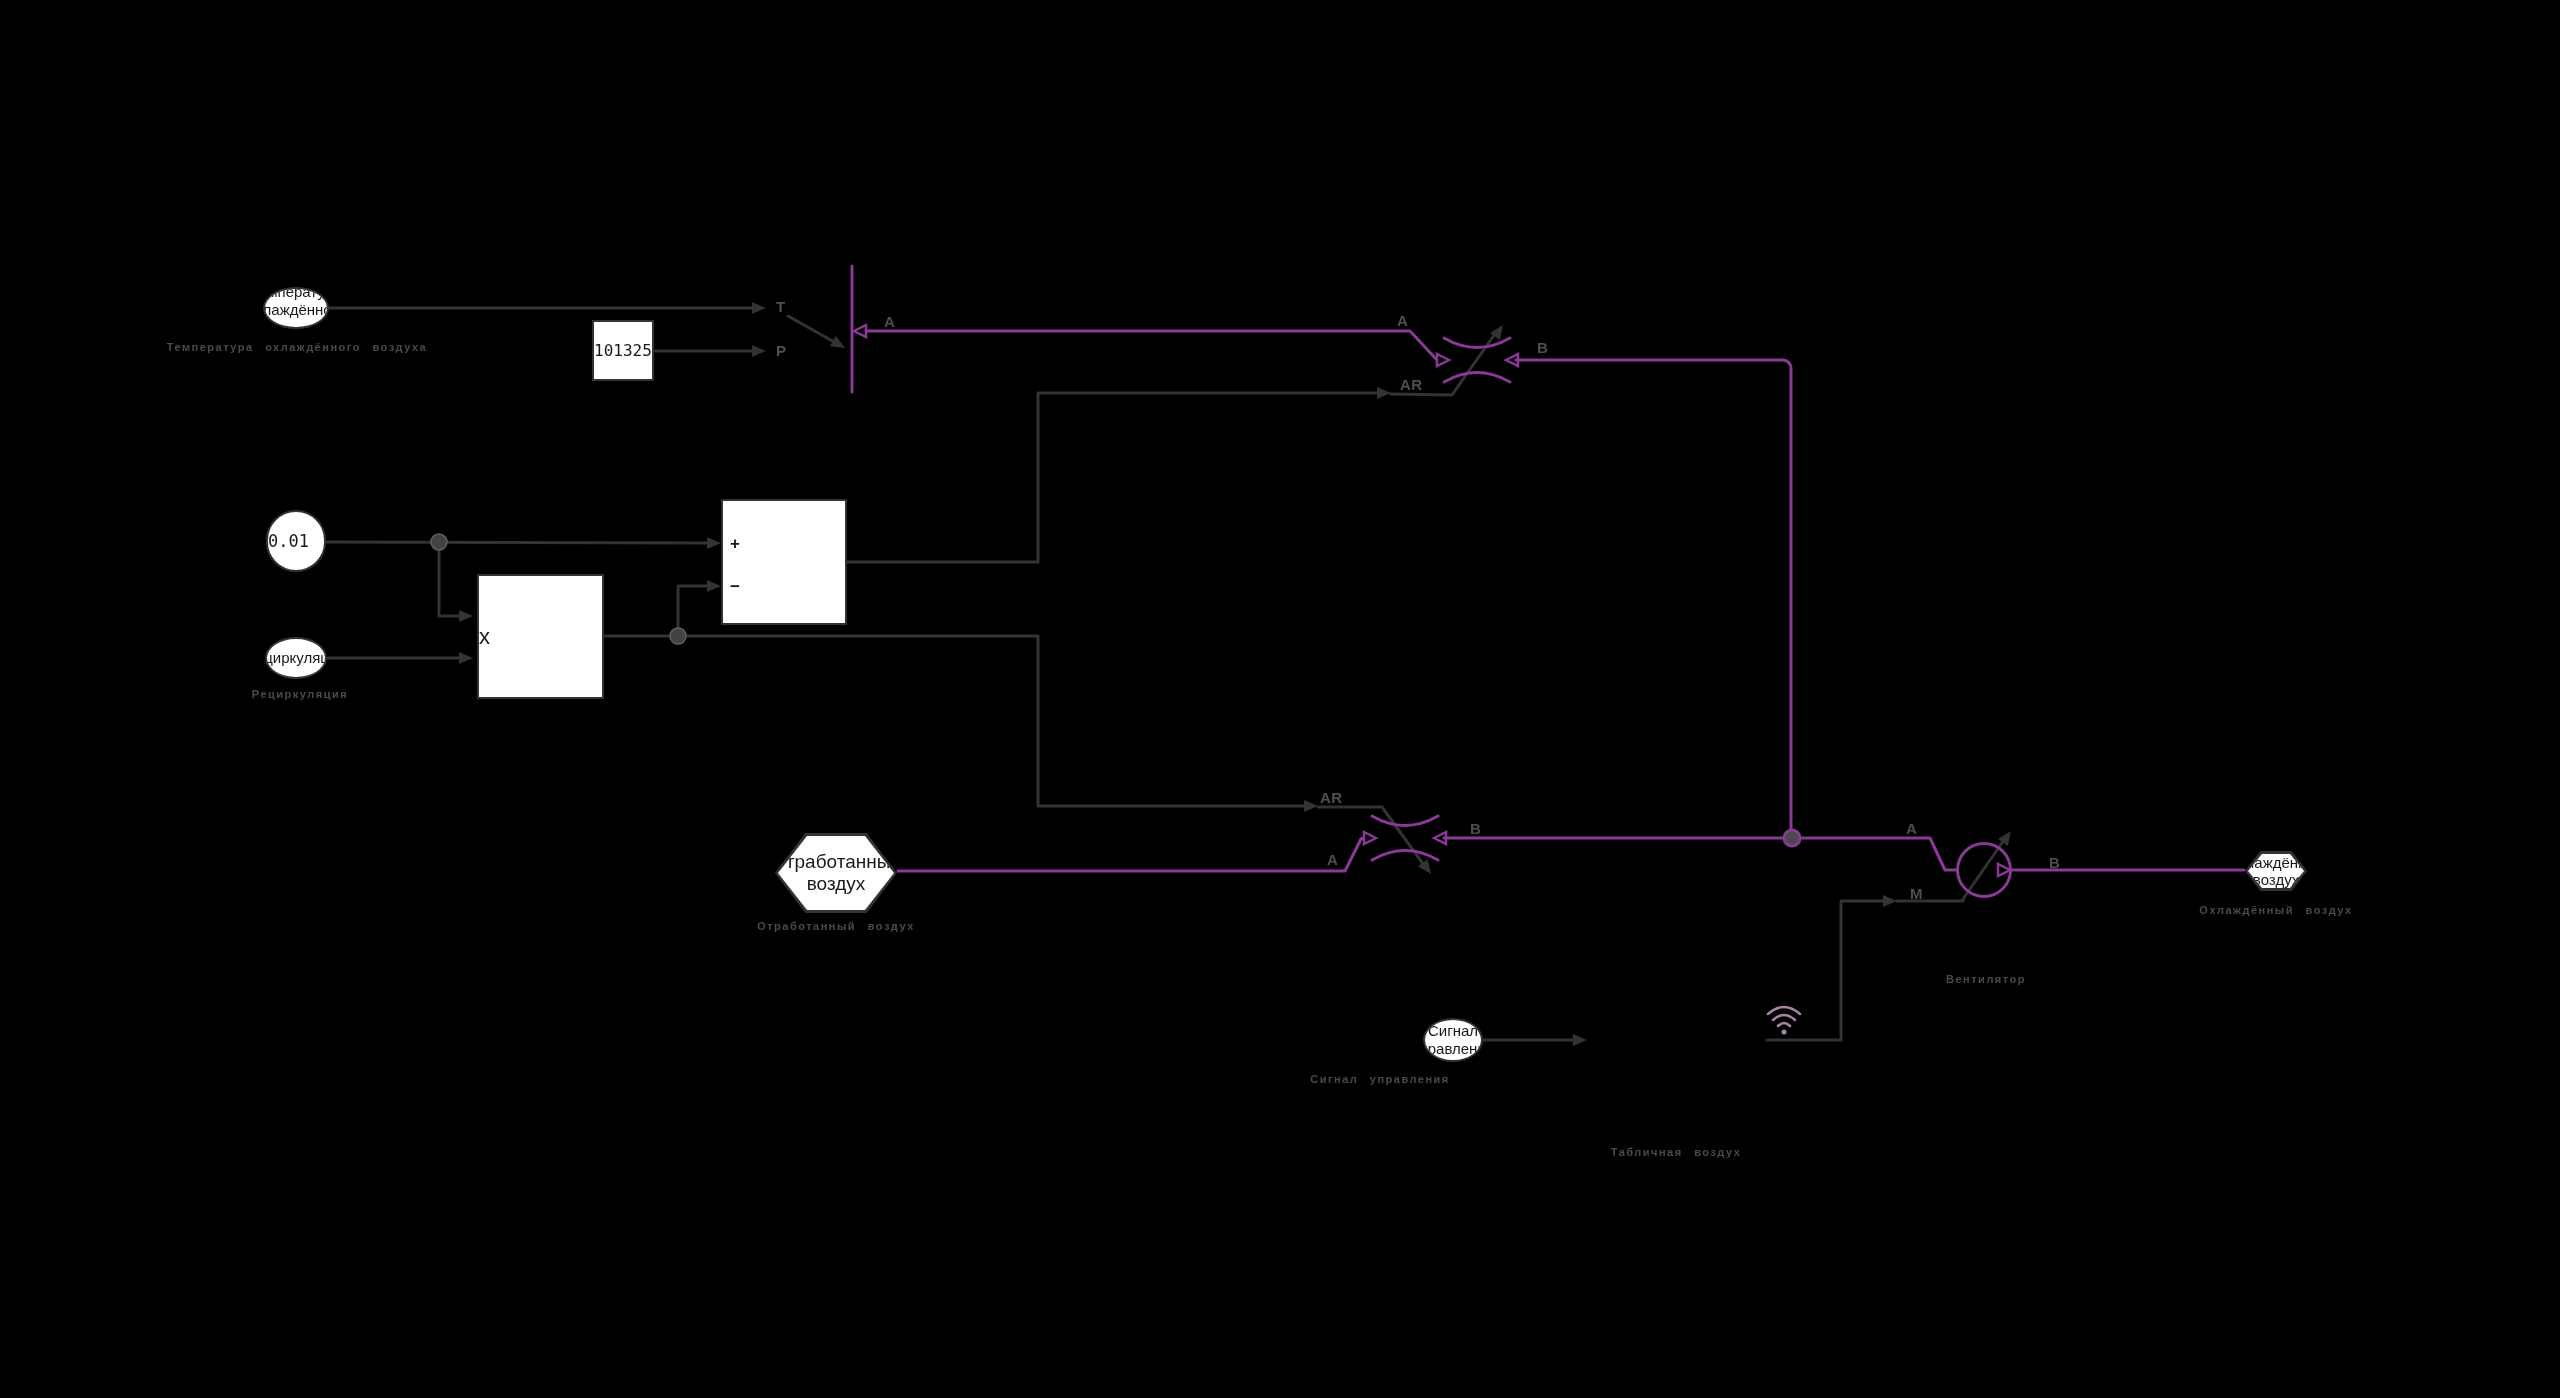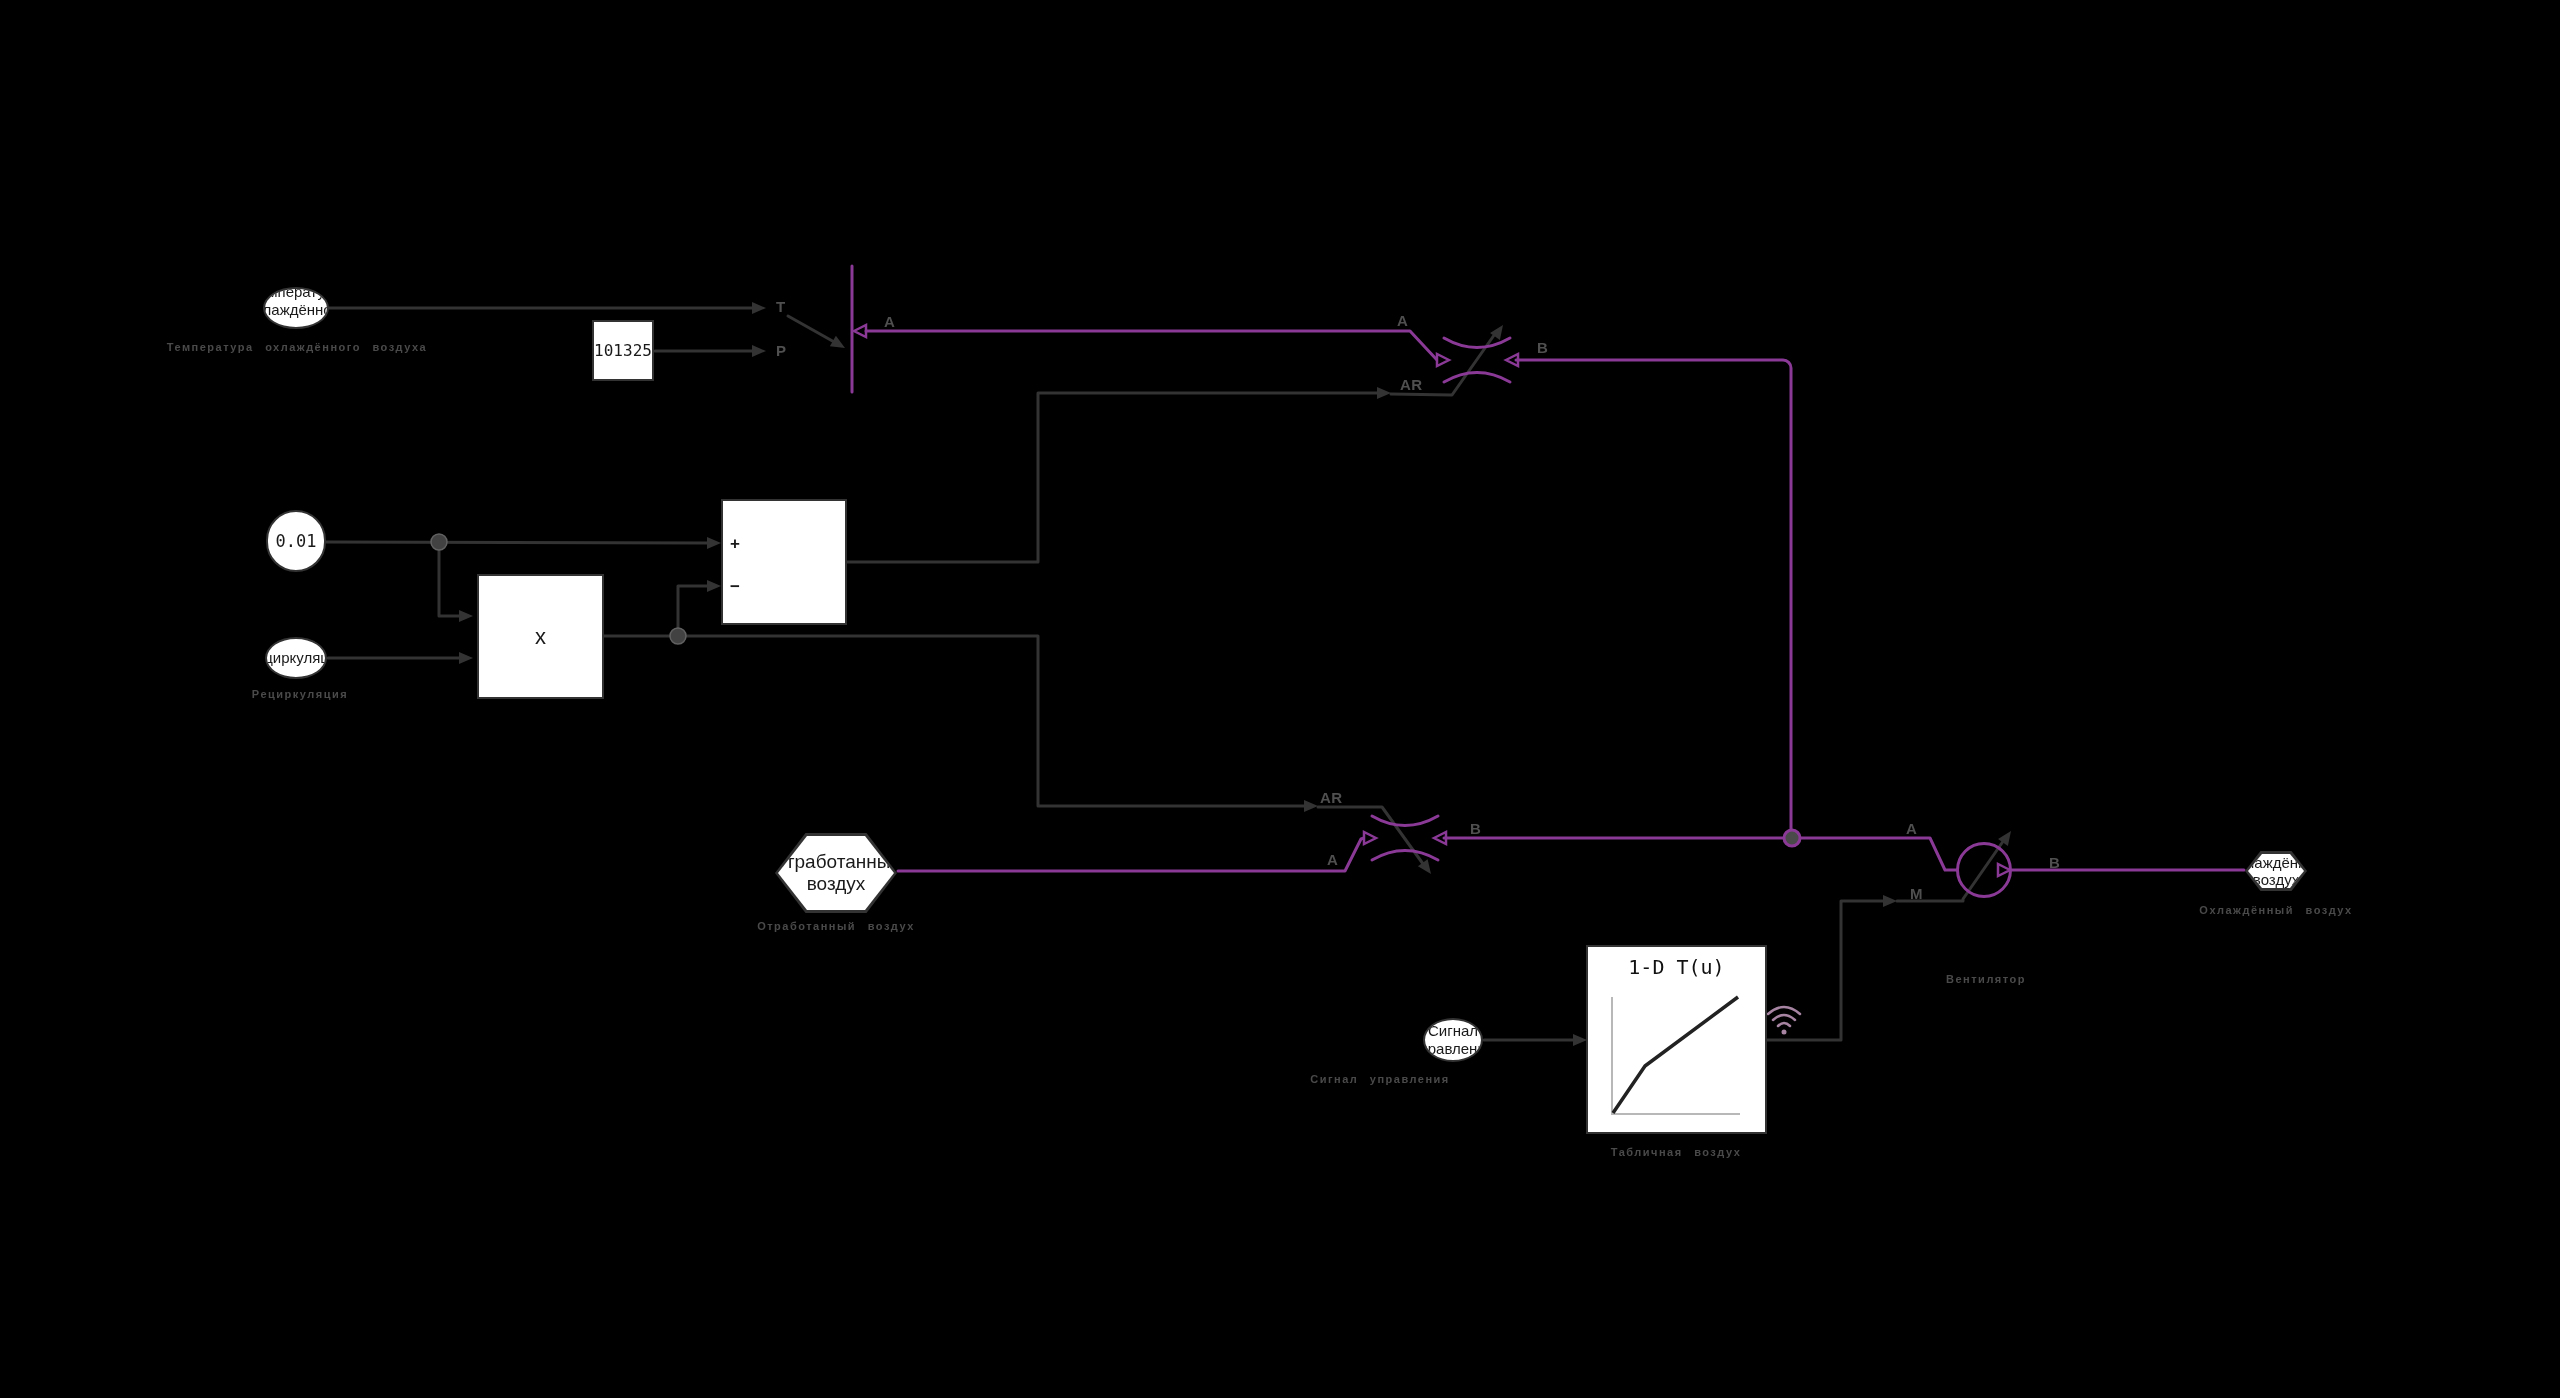--- a/index.html
+++ b/index.html
@@ -15,21 +15,21 @@
   .sig{stroke:var(--signal-line);stroke-width:3;fill:none;stroke-linejoin:round;stroke-linecap:round;}
   .sigarrow{fill:var(--signal-line);stroke:none;}
   .phy{stroke:var(--physical-line);stroke-width:3;fill:none;stroke-linejoin:round;stroke-linecap:round;}
   .phytri{stroke:var(--physical-line);stroke-width:2.5;fill:var(--bg);}
   .jdot{fill:#424242;stroke:#616161;stroke-width:1.5;}
   .jdotp{fill:#4a4a4a;stroke:var(--physical-line);stroke-width:3;}
   .wifi{stroke:var(--wifi-icon);stroke-width:2.5;fill:none;stroke-linecap:round;}
   .wifidot{fill:var(--wifi-icon);stroke:none;}
 
   .block{position:absolute;background:var(--block-fill);border:2.5px solid var(--block-border);
-    display:flex;align-items:center;justify-content:center;color:var(--block-text);}
+    display:flex;align-items:center;color:var(--block-text);}
   .mono{font-family:"DejaVu Sans Mono",monospace;}
   .oval{position:absolute;background:var(--block-fill);border:2.5px solid var(--block-border);
     border-radius:50%;overflow:hidden;display:flex;flex-direction:column;align-items:center;
     justify-content:center;color:var(--block-text);text-align:center;}
   .oval .ln{white-space:nowrap;line-height:18px;font-size:15px;}
   .hexwrap{position:absolute;}
   .hex{position:absolute;inset:0;background:var(--block-border);
     clip-path:polygon(25% 0,75% 0,100% 50%,75% 100%,25% 100%,0 50%);}
   .hex.inner{inset:3px;background:var(--block-fill);display:flex;flex-direction:column;
     align-items:center;justify-content:center;overflow:hidden;color:var(--block-text);text-align:center;}
@@ -160,27 +160,20 @@
 
   <div class="hexwrap" style="left:2245px;top:851px;width:62px;height:40px;">
     <div class="hex"></div>
     <div class="hex inner">
       <div class="ln" style="font-size:15px;line-height:17px;">Охлаждённый</div>
       <div class="ln" style="font-size:15px;line-height:17px;">воздух</div>
     </div>
   </div>
   <div class="blklabel" style="left:2276px;top:904px;">Охлаждённый воздух</div>
 
-  <div class="block" style="left:1586px;top:945px;width:181px;height:189px;">
-    <div class="lut-title mono">1-D T(u)</div>
-    <svg class="lutplot" width="176" height="184" viewBox="0 0 176 184">
-      <polyline points="24,50 24,167 152,167" fill="none" stroke="var(--plot-axis)" stroke-width="2"></polyline>
-      <polyline points="25,166 57,119 150,50" fill="none" stroke="#222" stroke-width="3.5" stroke-linejoin="round"></polyline>
-    </svg>
-  </div>
   <div class="blklabel" style="left:1676px;top:1146px;">Табличная воздух</div>
 
   <div class="oval" style="left:1423px;top:1018px;width:60px;height:44px;text-align:center;">
     <div>
       <div class="ln">Сигнал</div>
       <div class="ln">управления</div>
     </div>
   </div>
   <div class="blklabel" style="left:1380px;top:1073px;">Сигнал управления</div>
 

